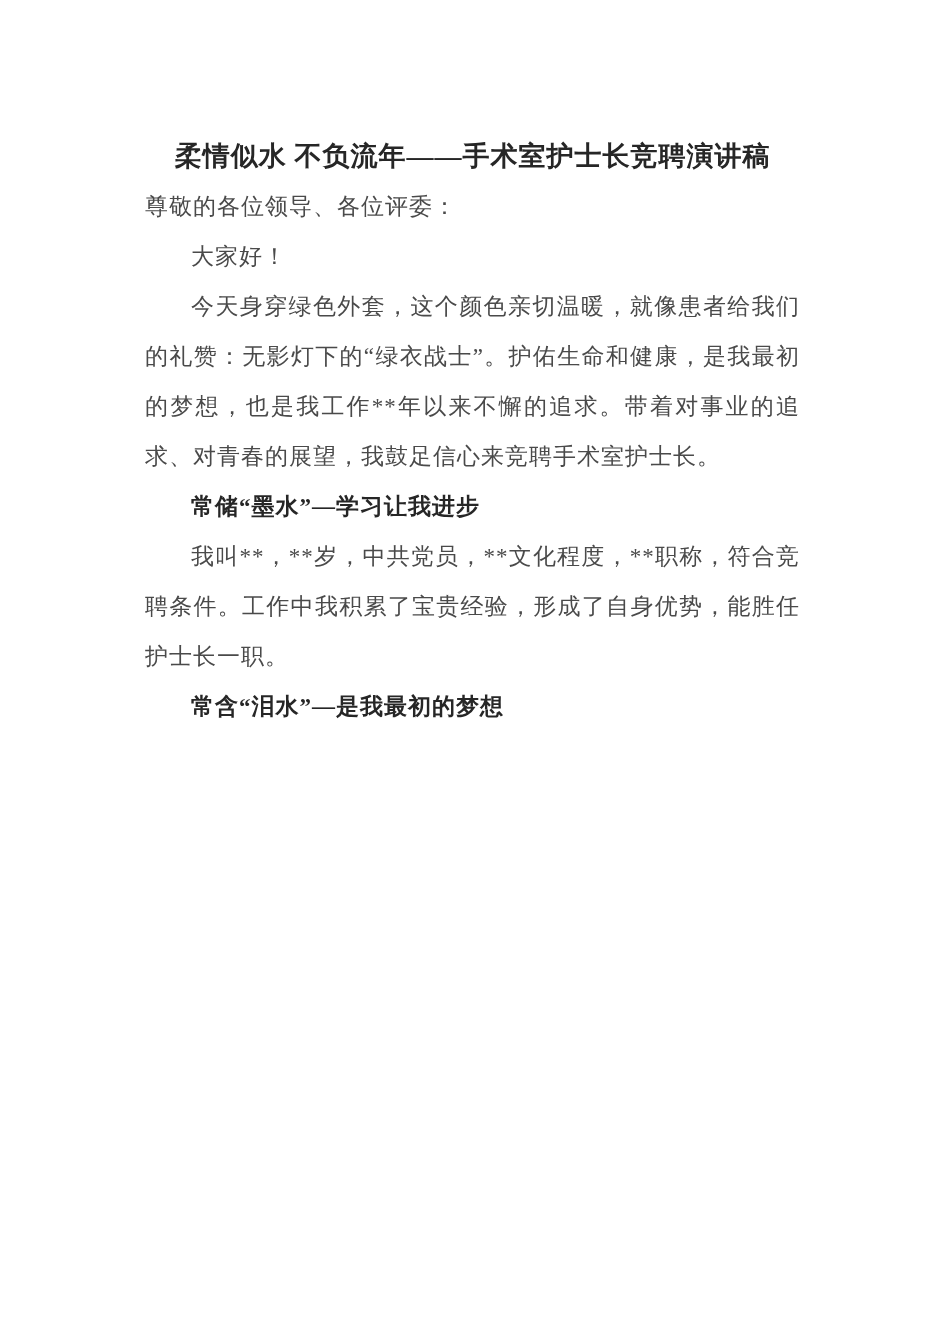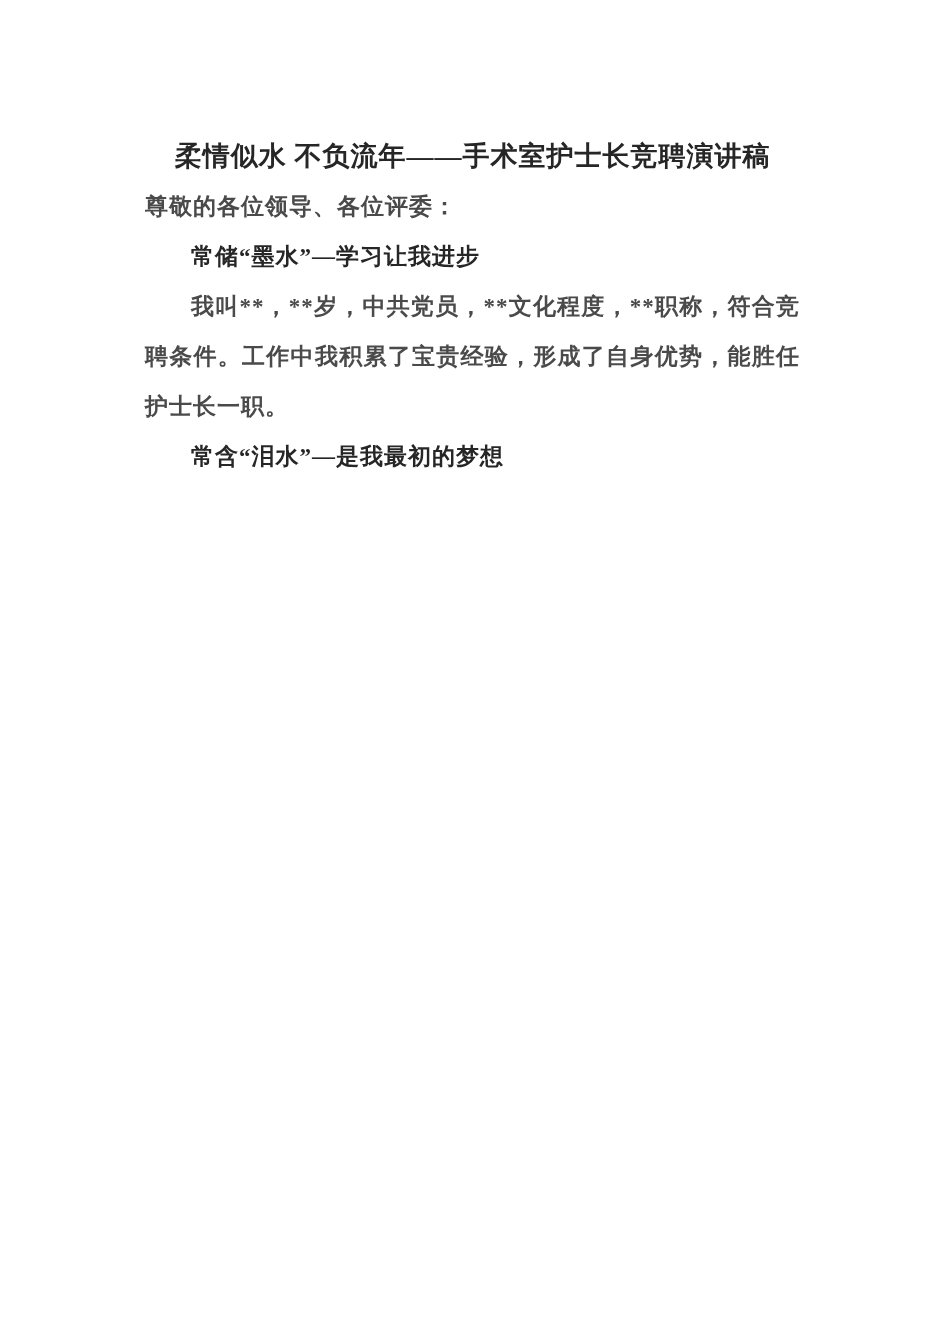--- a/index.html
+++ b/index.html
@@ -26,38 +26,39 @@
     text-align: center;
     letter-spacing: 1px;
   }
   .para {
     margin: 0;
     font-size: 23px;
     line-height: 50px;
     color: #4a4a4a;
     text-align: justify;
     letter-spacing: 1px;
-    font-weight: bold;
   }
   .para.salutation {
     text-indent: 0;
   }
   .para.body {
     text-indent: 2em;
   }
   .para.heading {
     text-indent: 2em;
     font-weight: 700;
     color: #262626;
   }
 </style>
 </head>
 <body>
 
 <div class="page">
   <h1 class="doc-title">柔情似水 不负流年——手术室护士长竞聘演讲稿</h1>
   <div>
       <p class="para salutation">尊敬的各位领导、各位评委：</p>
+      <p class="para body">大家好！</p>
+      <p class="para body">今天身穿绿色外套，这个颜色亲切温暖，就像患者给我们的礼赞：无影灯下的“绿衣战士”。护佑生命和健康，是我最初的梦想，也是我工作**年以来不懈的追求。带着对事业的追求、对青春的展望，我鼓足信心来竞聘手术室护士长。</p>
       <p class="para heading">常储“墨水”—学习让我进步</p>
       <p class="para body">我叫**，**岁，中共党员，**文化程度，**职称，符合竞聘条件。工作中我积累了宝贵经验，形成了自身优势，能胜任护士长一职。</p>
       <p class="para heading">常含“泪水”—是我最初的梦想</p>
     </div>
 </div>
 
 </body></html>

